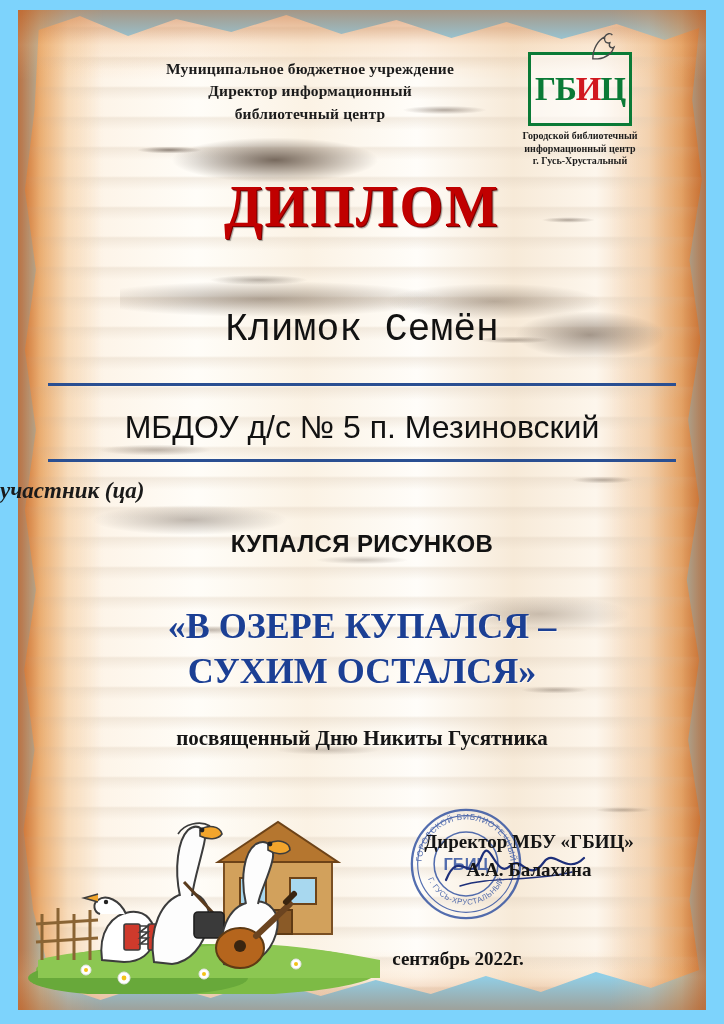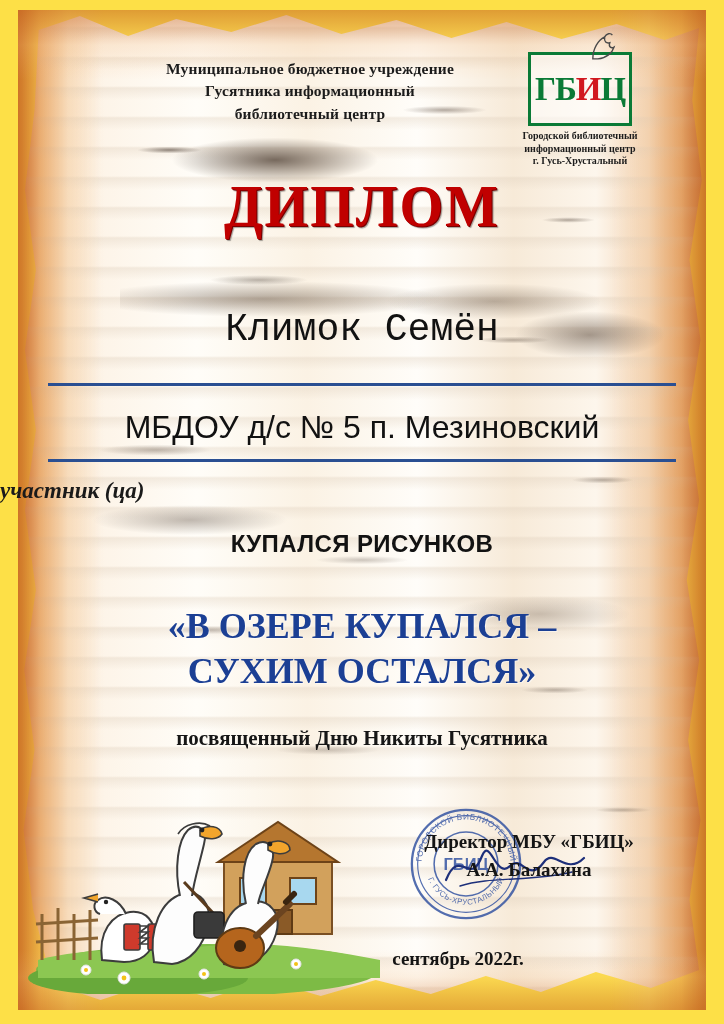--- a/index.html
+++ b/index.html
@@ -12,21 +12,21 @@
     height: 1024px;
     font-family: "Liberation Serif", serif;
     overflow: hidden;
   }
 
   #certificate {
     position: relative;
     width: 724px;
     height: 1024px;
     overflow: hidden;
-    background: #fde047;
+    background: #7dd3fc;
   }
 
   
   .bark {
     position: absolute;
     left: 18px;
     top: 10px;
     width: 688px;
     height: 1000px;
     background:
@@ -380,21 +380,21 @@
   <div class="smudge-a"></div>
   <div class="smudge-b"></div>
   <div class="smudge-c"></div>
   <div class="smudge-d"></div>
   <div class="smudge-e"></div>
 
   <div class="content">
 
     <div class="org-block">
       <div>Муниципальное бюджетное учреждение</div>
-      <div>Гусятника информационный</div>
+      <div>Директор информационный</div>
       <div>библиотечный центр</div>
     </div>
 
     <div class="logo">
       <svg class="logo-swan" viewBox="0 0 40 40">
         <path d="M8 34 C8 22 14 12 22 8 C21 14 24 16 28 15 C26 20 30 22 33 20 C31 27 24 33 14 34 Z" fill="none" stroke="#4a4a4a" stroke-width="1.6"></path>
         <path d="M22 8 C24 4 29 3 31 6" fill="none" stroke="#4a4a4a" stroke-width="1.6"></path>
       </svg>
       <div class="logo-box">
         <div class="logo-letters"><span>ГБ</span><span class="red">И</span><span>Ц</span></div>

